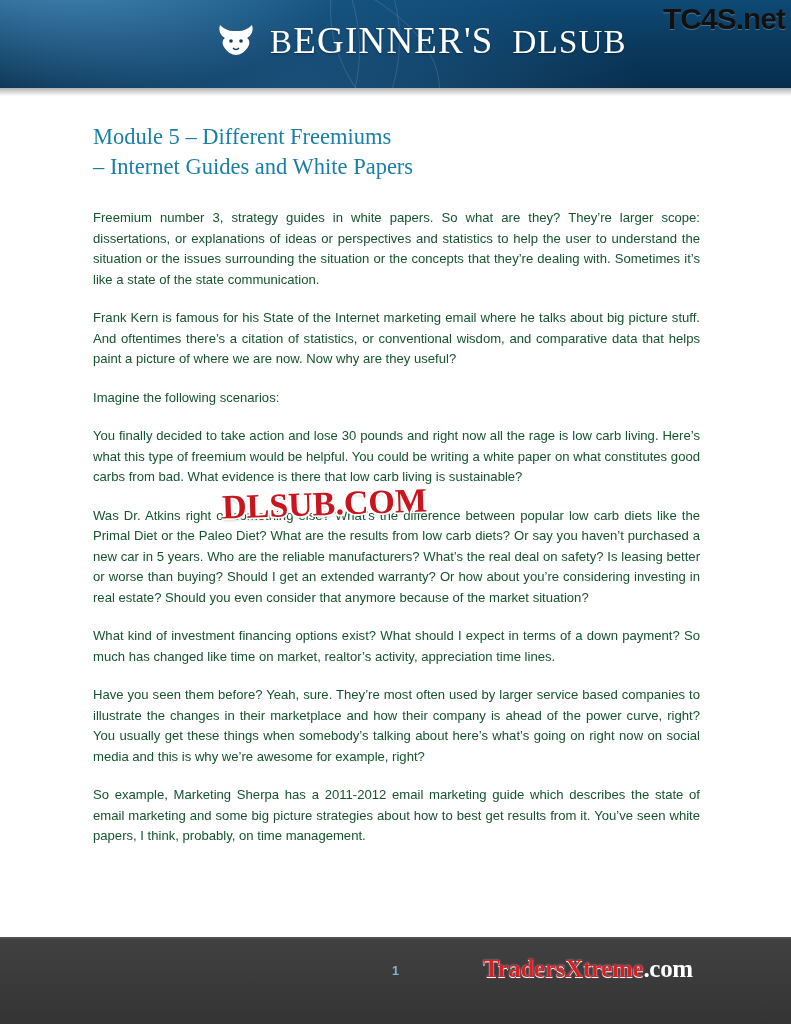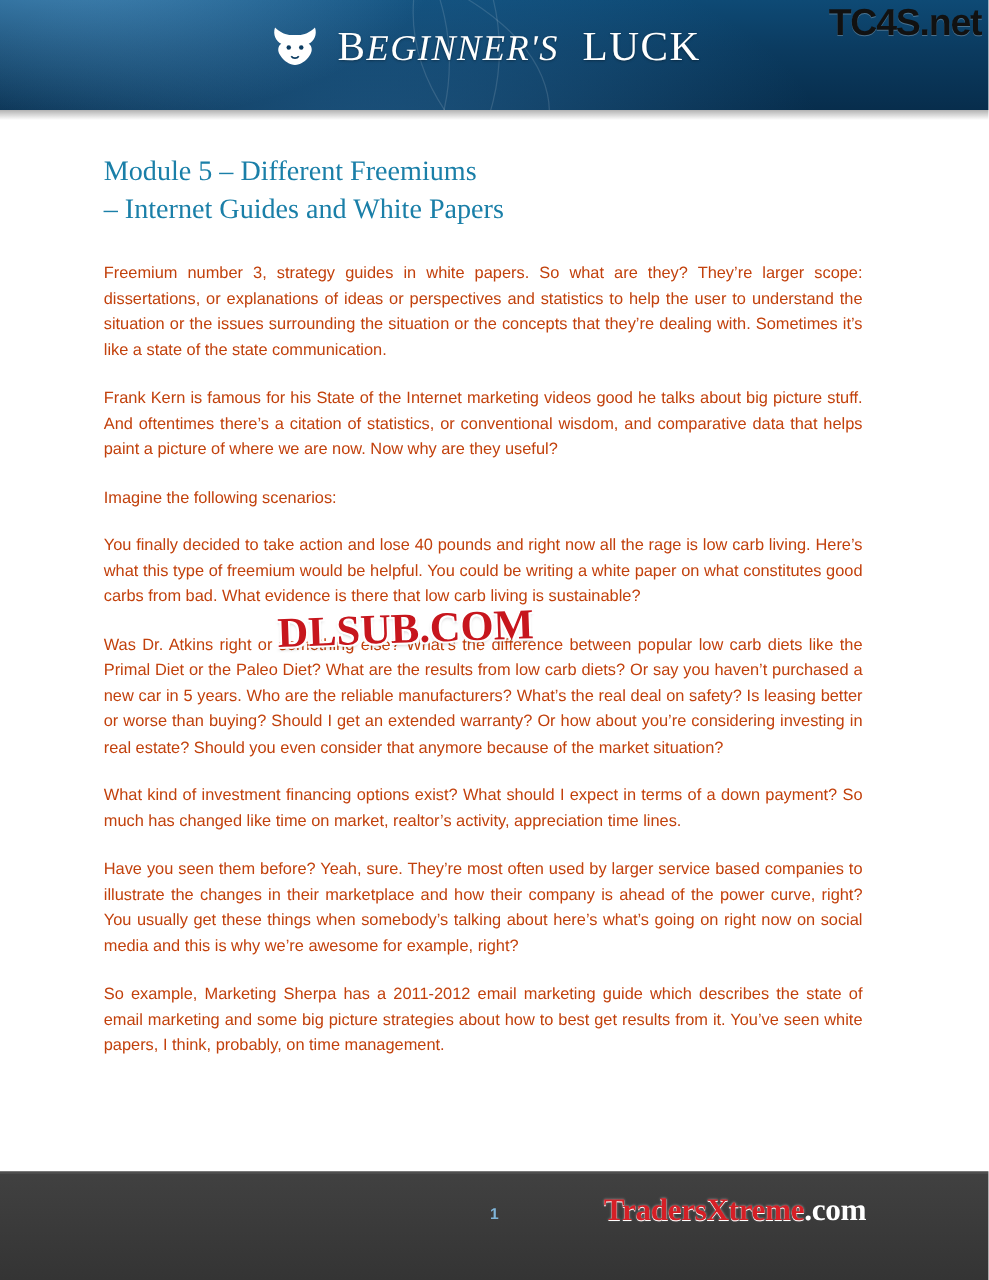--- a/index.html
+++ b/index.html
@@ -53,21 +53,21 @@
   }
   .brand .bull svg { display: block; }
   .brand .brand-text {
     color: #ffffff;
     font-family: "Liberation Serif", serif;
     font-size: 33px;
     letter-spacing: 1.2px;
     font-weight: normal;
     text-shadow: 0 1px 2px rgba(0,0,0,0.35);
   }
-  .brand .brand-text .small { font-size: 29px; font-style: italic; }
+  .brand .brand-text .small { font-size: 37px; }
 
   .tc4s {
     position: absolute;
     right: 6px;
     top: 2px;
     font-family: "Liberation Sans", sans-serif;
     font-weight: bold;
     font-size: 30px;
     color: #111111;
     letter-spacing: -1px;
@@ -91,39 +91,39 @@
   .right-rail {
     position: absolute;
     right: 0; top: 96px;
     width: 26px; height: 841px;
     background: #ffffff;
   }
 
   
   .content {
     position: absolute;
-    left: 83px;
+    left: 93px;
     top: 122px;
     width: 607px;
   }
   h1.doc-title {
     color: #1a7fa8;
     font-family: "Liberation Serif", serif;
     font-size: 22.5px;
     font-weight: normal;
     line-height: 30px;
     margin-bottom: 26px;
   }
   h1.doc-title .l2 { display: block; }
 
   p.para {
     font-family: "Liberation Sans", sans-serif;
     font-size: 13.1px;
     line-height: 20.5px;
-    color: #c2410c;
+    color: #14532d;
     text-align: justify;
     margin-bottom: 18px;
   }
   p.para:last-child { margin-bottom: 0; }
 
   
   .watermark {
     position: absolute;
     left: 222px;
     top: 485px;
@@ -195,41 +195,41 @@
     <div class="brand">
       <span class="bull">
         <svg width="40" height="38" viewBox="0 0 40 38">
           <path d="M4 3 C2 9 5 14 9 16 C6 18 6 22 8 25 C11 30 16 33 20 33 C24 33 29 30 32 25 C34 22 34 18 31 16 C35 14 38 9 36 3 C32 7 27 9 23 9 L17 9 C13 9 8 7 4 3 Z" fill="#ffffff"></path>
           <circle cx="15" cy="19" r="1.8" fill="#0b3b60"></circle>
           <circle cx="25" cy="19" r="1.8" fill="#0b3b60"></circle>
           <path d="M17 26 C18.5 28 21.5 28 23 26" stroke="#0b3b60" stroke-width="1.4" fill="none"></path>
         </svg>
       </span>
       <span class="brand-text">
-        <span>B</span><span class="small">EGINNER'S</span>&nbsp;&nbsp;<span>LUCK</span>
+        <span>B</span><span class="small">EGINNER'S</span>&nbsp;&nbsp;<span>DLSUB</span>
       </span>
     </div>
 
     <div class="tc4s">TC4S.net</div>
   </div>
   <div class="header-shadow"></div>
 
   <div class="left-rail"></div>
   <div class="right-rail"></div>
 
   <div class="content">
     <h1 class="doc-title">
       <span>Module 5 – Different Freemiums</span>
       <span class="l2">– Internet Guides and White Papers</span>
     </h1>
 
     <p class="para">Freemium number 3, strategy guides in white papers. So what are they? They’re larger scope: dissertations, or explanations of ideas or perspectives and statistics to help the user to understand the situation or the issues surrounding the situation or the concepts that they’re dealing with. Sometimes it’s like a state of the state communication.</p>
-    <p class="para">Frank Kern is famous for his State of the Internet marketing videos good he talks about big picture stuff. And oftentimes there’s a citation of statistics, or conventional wisdom, and comparative data that helps paint a picture of where we are now. Now why are they useful?</p>
+    <p class="para">Frank Kern is famous for his State of the Internet marketing email where he talks about big picture stuff. And oftentimes there’s a citation of statistics, or conventional wisdom, and comparative data that helps paint a picture of where we are now. Now why are they useful?</p>
     <p class="para">Imagine the following scenarios:</p>
-    <p class="para">You finally decided to take action and lose 40 pounds and right now all the rage is low carb living. Here’s what this type of freemium would be helpful. You could be writing a white paper on what constitutes good carbs from bad. What evidence is there that low carb living is sustainable?</p>
+    <p class="para">You finally decided to take action and lose 30 pounds and right now all the rage is low carb living. Here’s what this type of freemium would be helpful. You could be writing a white paper on what constitutes good carbs from bad. What evidence is there that low carb living is sustainable?</p>
     <p class="para">Was Dr. Atkins right or something else? What’s the difference between popular low carb diets like the Primal Diet or the Paleo Diet? What are the results from low carb diets? Or say you haven’t purchased a new car in 5 years. Who are the reliable manufacturers? What’s the real deal on safety? Is leasing better or worse than buying? Should I get an extended warranty? Or how about you’re considering investing in real estate? Should you even consider that anymore because of the market situation?</p>
     <p class="para">What kind of investment financing options exist? What should I expect in terms of a down payment?  So much has changed like time on market, realtor’s activity, appreciation time lines.</p>
     <p class="para">Have you seen them before? Yeah, sure. They’re most often used by larger service based companies to illustrate the changes in their marketplace and how their company is ahead of the power curve, right? You usually get these things when somebody’s talking about here’s what’s going on right now on social media and this is why we’re awesome for example, right?</p>
     <p class="para">So example, Marketing Sherpa has a 2011-2012 email marketing guide which describes the state of email marketing and some big picture strategies about how to best get results from it. You’ve seen white papers, I think, probably, on time management.</p>
   </div>
 
   <div class="watermark">DLSUB.COM</div>
 
   <div class="footer">
     <div class="footer-topline"></div>

